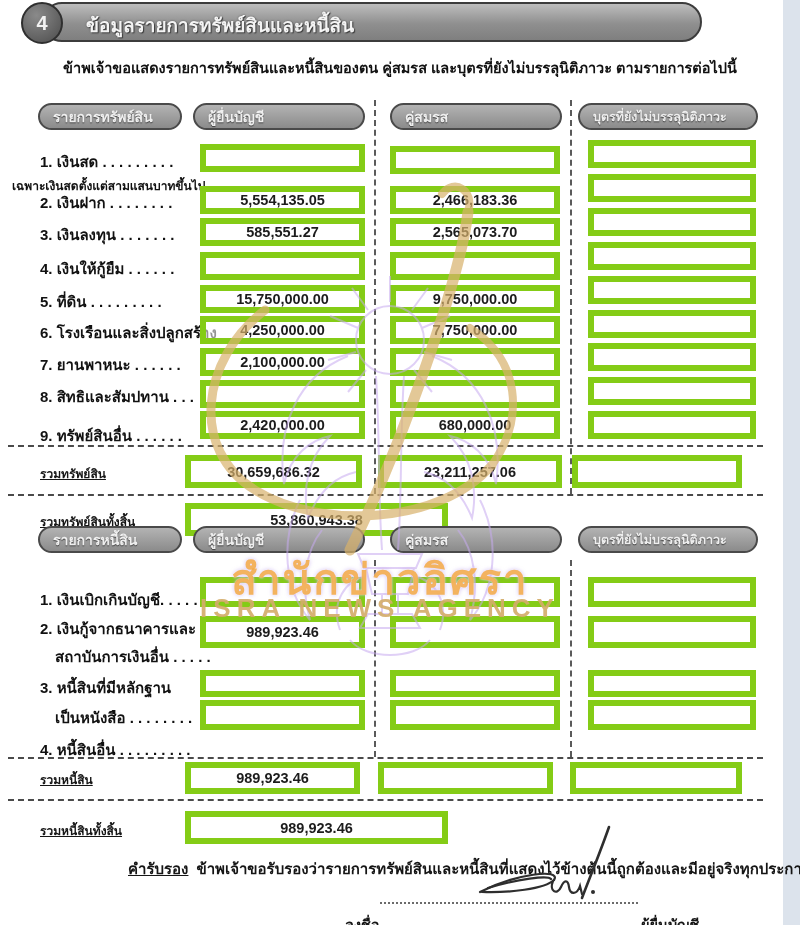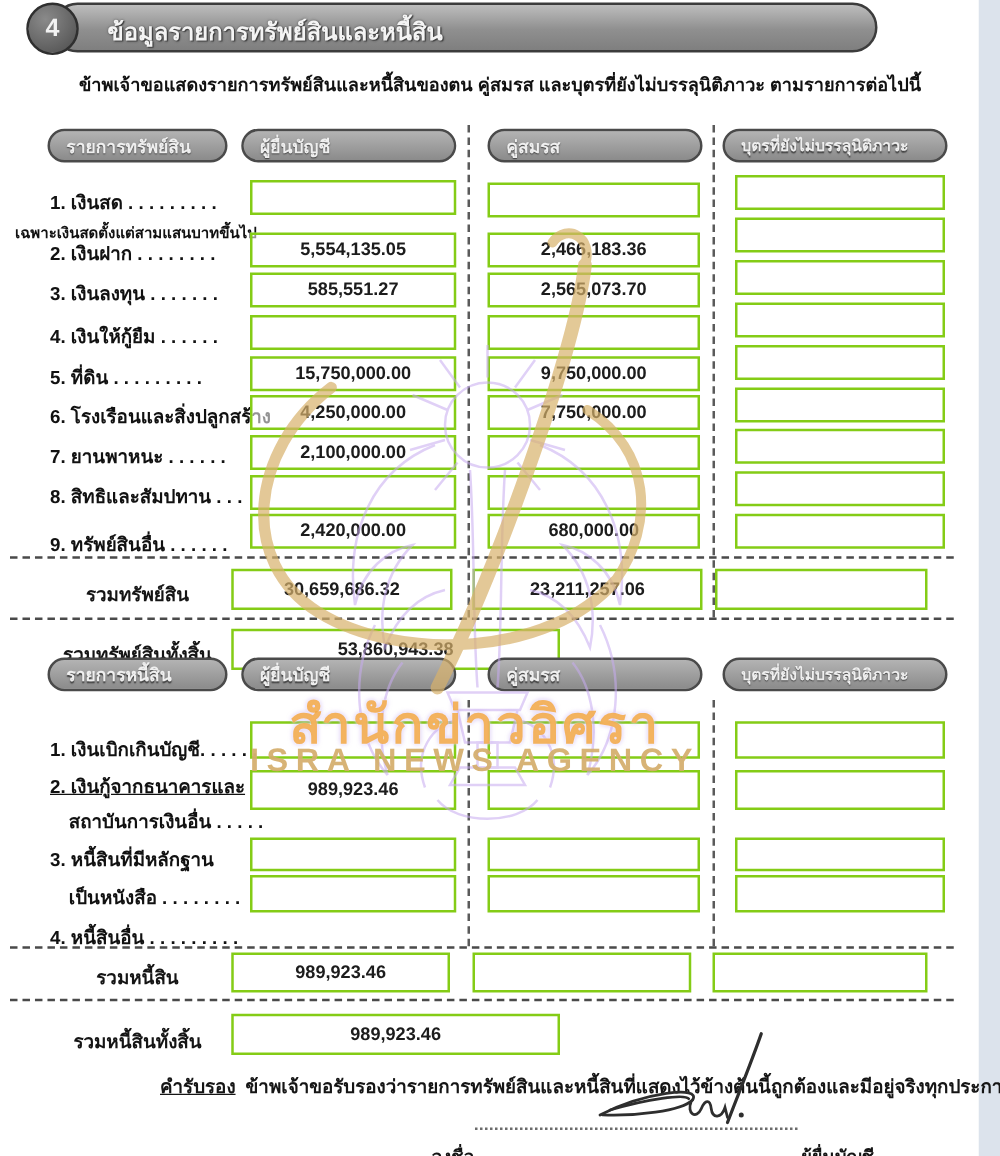--- a/index.html
+++ b/index.html
@@ -22,23 +22,23 @@
     text-shadow:1px 1px 1px #3a3a3a,0 0 2px #555;}
   .intro{left:60px;top:56px;width:680px;text-align:center;font-size:14.5px;font-weight:bold;color:#111;}
   
   .pill{height:27px;border-radius:14px;border:2px solid #4a4a4a;box-sizing:border-box;
     background:linear-gradient(#b3b3b3,#8b8b8b);display:flex;align-items:center;padding-left:13px;
     font-size:14px;font-weight:bold;color:#efefef;text-shadow:0 1px 1px #3f3f3f;}
   
   .lbl{left:40px;font-size:15px;font-weight:bold;color:#111;white-space:nowrap;}
   .lbl2{left:55px;font-size:15px;font-weight:bold;color:#111;white-space:nowrap;}
   .note{left:12px;font-size:12px;font-weight:bold;color:#111;white-space:nowrap;}
-  .bx{height:28px;border:2px solid #84cc16;background:rgba(255,255,255,.55);box-sizing:border-box;
+  .bx{height:28px;border:6px solid #84cc16;background:rgba(255,255,255,.55);box-sizing:border-box;
     display:flex;align-items:center;justify-content:center;font-size:14.5px;font-weight:bold;color:#1c1c1c;}
-  .tlbl{left:40px;width:140px;text-align:center;font-size:15px;font-weight:bold;white-space:nowrap;}
+  .tlbl{left:40px;width:140px;text-align:left;font-size:12px;font-weight:bold;white-space:nowrap;text-decoration:underline;}
   .hdash{border-top:2px dashed #4a4a4a;height:0;left:8px;width:755px;}
   .vdash{border-left:2px dashed #5a5a5a;width:0;}
   
   .cert{left:128px;top:857px;width:585px;font-size:15px;font-weight:bold;white-space:nowrap;}
   .cert .head{text-decoration:underline;margin-right:8px;}
   .signlbl{font-size:14.5px;font-weight:bold;white-space:nowrap;margin-top:24px;}
   .dotline{left:380px;top:888px;width:258px;height:14px;border-bottom:2px dotted #6b6b6b;}
   
   .wm{pointer-events:none;}
   .wm-th{left:180px;top:546px;width:400px;text-align:center;font-size:42px;font-weight:bold;
@@ -126,21 +126,21 @@
 <div class="abs pill" style="left:578px;top:526px;width:180px;font-size:12.5px;">บุตรที่ยังไม่บรรลุนิติภาวะ</div>
 
 <div class="abs vdash" style="left:374px;top:560px;height:197px;"></div>
 <div class="abs vdash" style="left:570px;top:560px;height:197px;"></div>
 
 <div class="abs lbl" style="top:588px;">1. เงินเบิกเกินบัญชี. . . . . .</div>
 <div class="abs bx" style="left:200px;top:577px;width:165px;height:30px;"></div>
 <div class="abs bx" style="left:390px;top:577px;width:170px;height:30px;"></div>
 <div class="abs bx" style="left:588px;top:577px;width:168px;height:30px;"></div>
 
-<div class="abs lbl" style="top:617px;text-decoration:underline;">2. เงินกู้จากธนาคารและ</div>
+<div class="abs lbl" style="top:617px;">2. เงินกู้จากธนาคารและ</div>
 <div class="abs lbl2" style="top:645px;">สถาบันการเงินอื่น  . . . . .</div>
 <div class="abs bx" style="left:200px;top:616px;width:165px;height:32px;">989,923.46</div>
 <div class="abs bx" style="left:390px;top:616px;width:170px;height:32px;"></div>
 <div class="abs bx" style="left:588px;top:616px;width:168px;height:32px;"></div>
 
 <div class="abs lbl" style="top:676px;">3. หนี้สินที่มีหลักฐาน</div>
 <div class="abs lbl2" style="top:706px;">เป็นหนังสือ  . . . . . . . .</div>
 <div class="abs bx" style="left:200px;top:670px;width:165px;height:27px;"></div>
 <div class="abs bx" style="left:390px;top:670px;width:170px;height:27px;"></div>
 <div class="abs bx" style="left:588px;top:670px;width:168px;height:27px;"></div>

